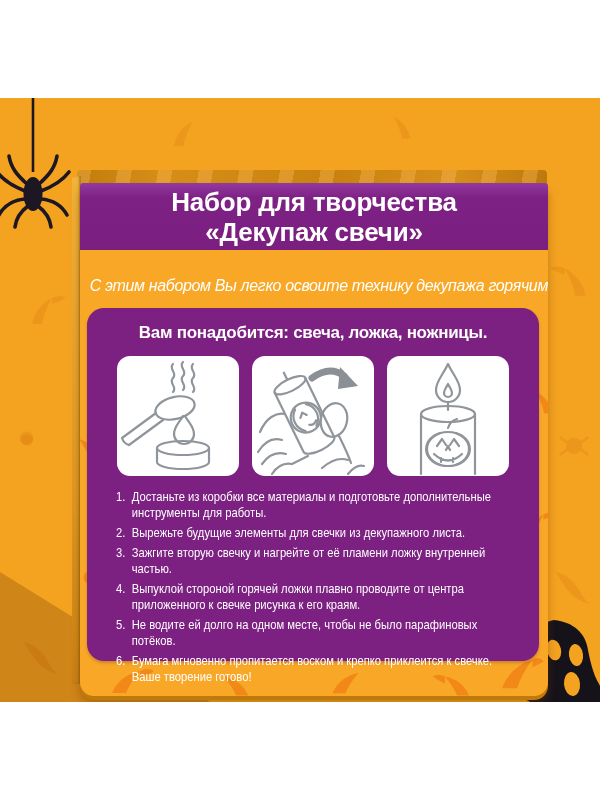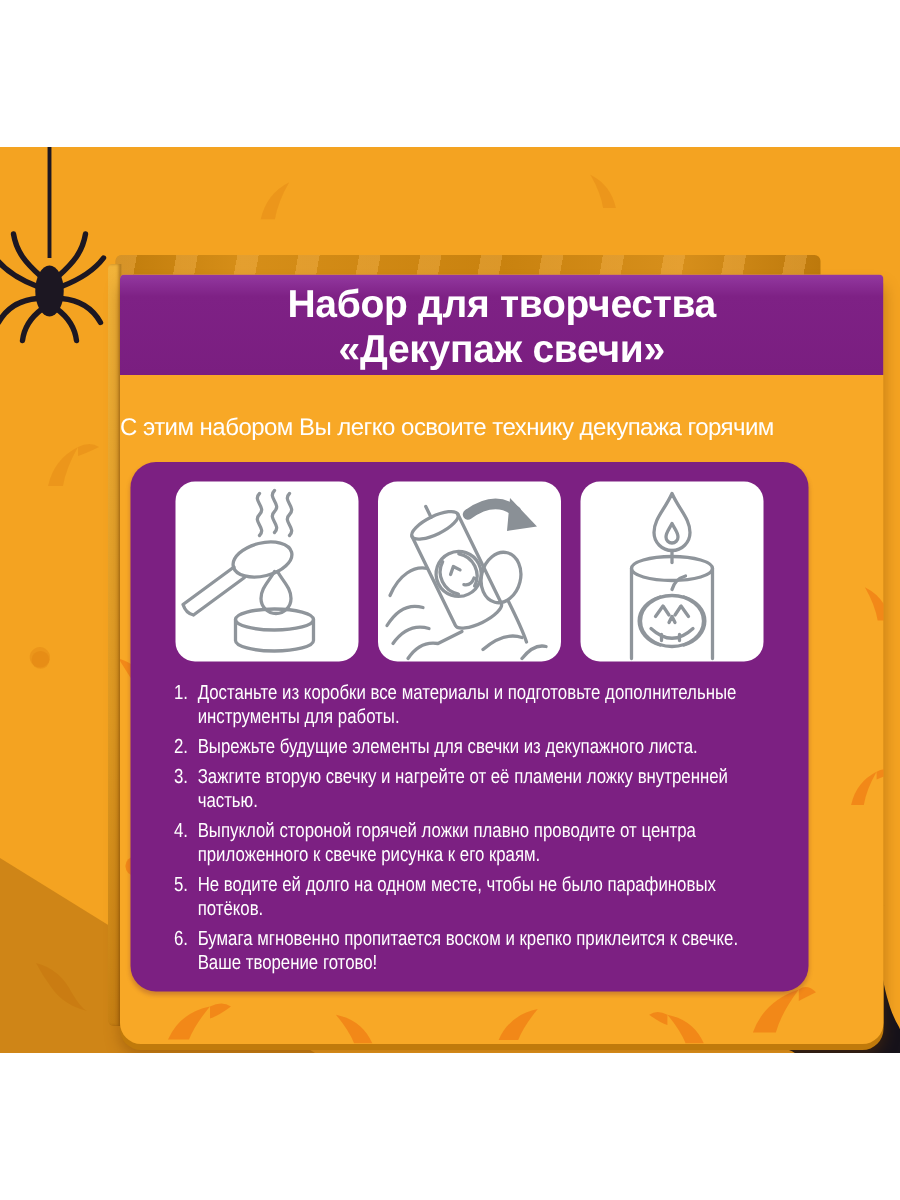--- a/index.html
+++ b/index.html
@@ -13,29 +13,29 @@
   
   .box{position:absolute;left:72px;top:72px;width:476px;height:526px;}
   .box-top{position:absolute;left:5px;top:0;right:1px;height:16px;border-radius:4px 4px 0 0;
            background:linear-gradient(90deg,#c07c0c,#d68e18 18%,#c9820f 55%,#d78f1b 80%,#bd790c);}
   .box-top:after{content:"";position:absolute;inset:0;border-radius:4px 4px 0 0;
            background:repeating-linear-gradient(100deg,rgba(255,190,90,.35) 0 14px,rgba(0,0,0,0) 14px 40px);}
   .box-side{position:absolute;left:0;top:6px;width:9px;height:508px;border-radius:3px 0 0 4px;
            background:linear-gradient(180deg,#f1b33a,#e19b22 60%,#c98214);box-shadow:inset -2px 0 2px rgba(110,60,0,.45);}
   .box-face{position:absolute;left:8px;top:13px;width:468px;height:513px;background:#F8A826;
            border-radius:3px 3px 14px 14px;overflow:hidden;
-           box-shadow:0 4px 0 #c07a0b,0 8px 10px rgba(115,60,0,.40);padding-left:41px;}
+           box-shadow:0 4px 0 #c07a0b,0 8px 10px rgba(115,60,0,.40);}
   
   .title-band{position:absolute;left:0;top:0;width:100%;height:67px;
            background:linear-gradient(180deg,#9339a0 0%,#7E2185 22%,#7A1E80 100%);
            display:flex;flex-direction:column;justify-content:center;align-items:center;}
   .title-line{color:#ffffff;font-weight:bold;font-size:26px;line-height:30px;letter-spacing:-.2px;text-align:center;}
   
-  .subtitle{position:absolute;left:0;top:67px;width:100%;height:70px;display:flex;align-items:center;justify-content:flex-start;
-           color:#ffffff;font-size:16px;line-height:21px;letter-spacing:-.35px;text-align:center;font-weight:500;}
+  .subtitle{position:absolute;left:0;top:67px;width:100%;height:70px;display:flex;align-items:center;justify-content:flex-end;
+           color:#ffffff;font-size:16px;line-height:21px;letter-spacing:-.35px;text-align:center;font-weight:500;font-style:italic;}
   
   .panel{position:absolute;left:7px;top:125px;width:452px;height:353px;background:#7C2082;border-radius:17px;
          box-shadow:0 2px 3px rgba(90,20,60,.25);}
   .panel-heading{margin:15px 26px 0 26px;text-align:center;color:#ffffff;font-weight:bold;
          font-size:17px;letter-spacing:-.3px;white-space:nowrap;}
   .illos{display:flex;justify-content:center;gap:13px;margin-top:13px;}
   .illo{width:122px;height:120px;background:#ffffff;border-radius:13px;overflow:hidden;}
   .illo svg{display:block;width:122px;height:120px;}
   .sk{stroke:#8F959B;stroke-width:2.2;fill:none;stroke-linecap:round;stroke-linejoin:round;}
   .steps{list-style:none;margin:13px 0 0 29px;padding:0;width:482px;transform:scaleX(.83);transform-origin:0 0;}
@@ -146,20 +146,21 @@
           <div class="title-line">Набор для творчества</div>
           <div class="title-line">«Декупаж свечи»</div>
         </div>
 
         <div class="subtitle">
           <span><span>С этим набором Вы легко освоите технику декупажа горячим</span><br>
           </span>
         </div>
 
         <div class="panel">
+          <div class="panel-heading">Вам понадобится:  свеча, ложка, ножницы.</div>
 
           <div class="illos">
 
             <div class="illo">
               <svg viewBox="0 0 122 120">
                 <path class="sk" d="M56 8 c-5 5 5 9 0 14 c-5 5 5 9 0 14"></path>
                 <path class="sk" d="M66 6 c-5 5 5 9 0 14 c-5 5 5 9 0 14"></path>
                 <path class="sk" d="M76 8 c-5 5 5 9 0 14 c-5 5 5 9 0 14"></path>
                 <path class="sk" d="M39 57 L5 82 M46 64 L12 89 M5 82 Q7 88 12 89"></path>
                 <ellipse class="sk" cx="58" cy="52" rx="20" ry="11" transform="rotate(-14 58 52)"></ellipse>

